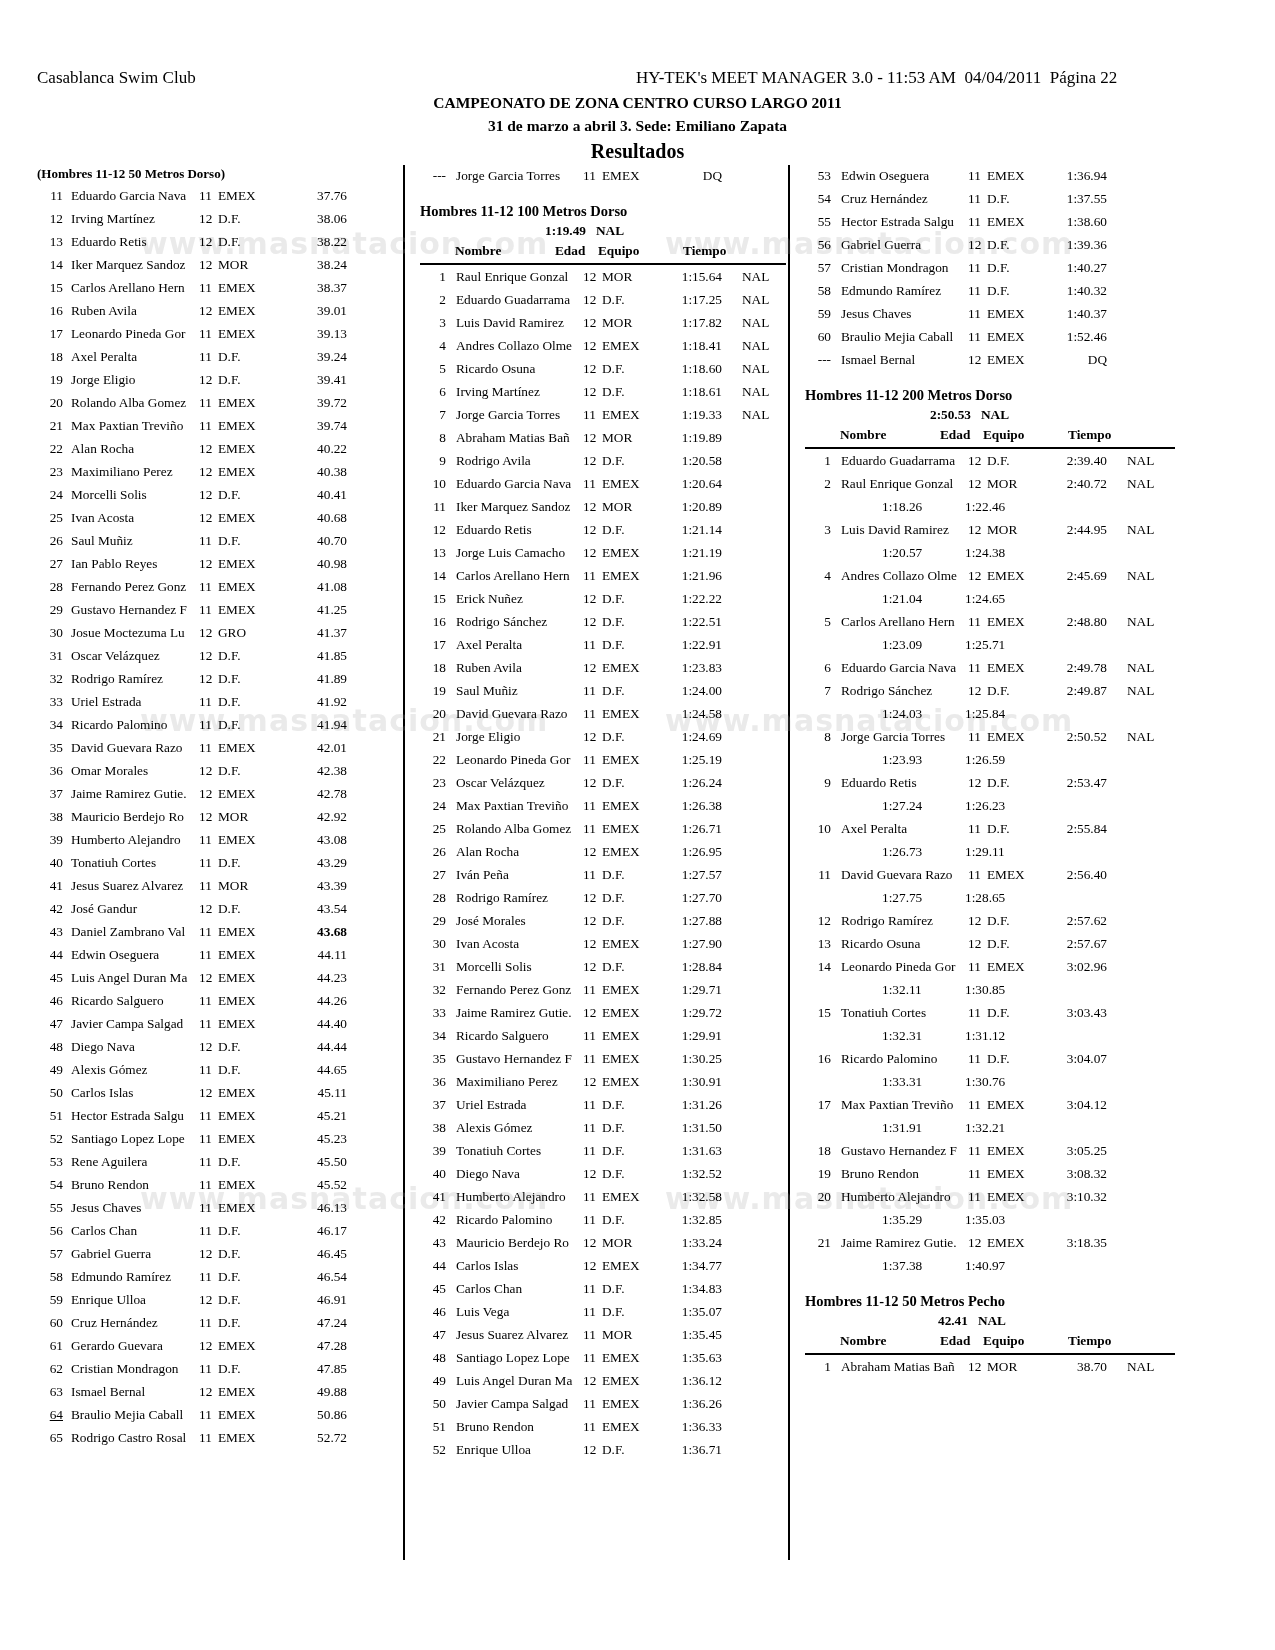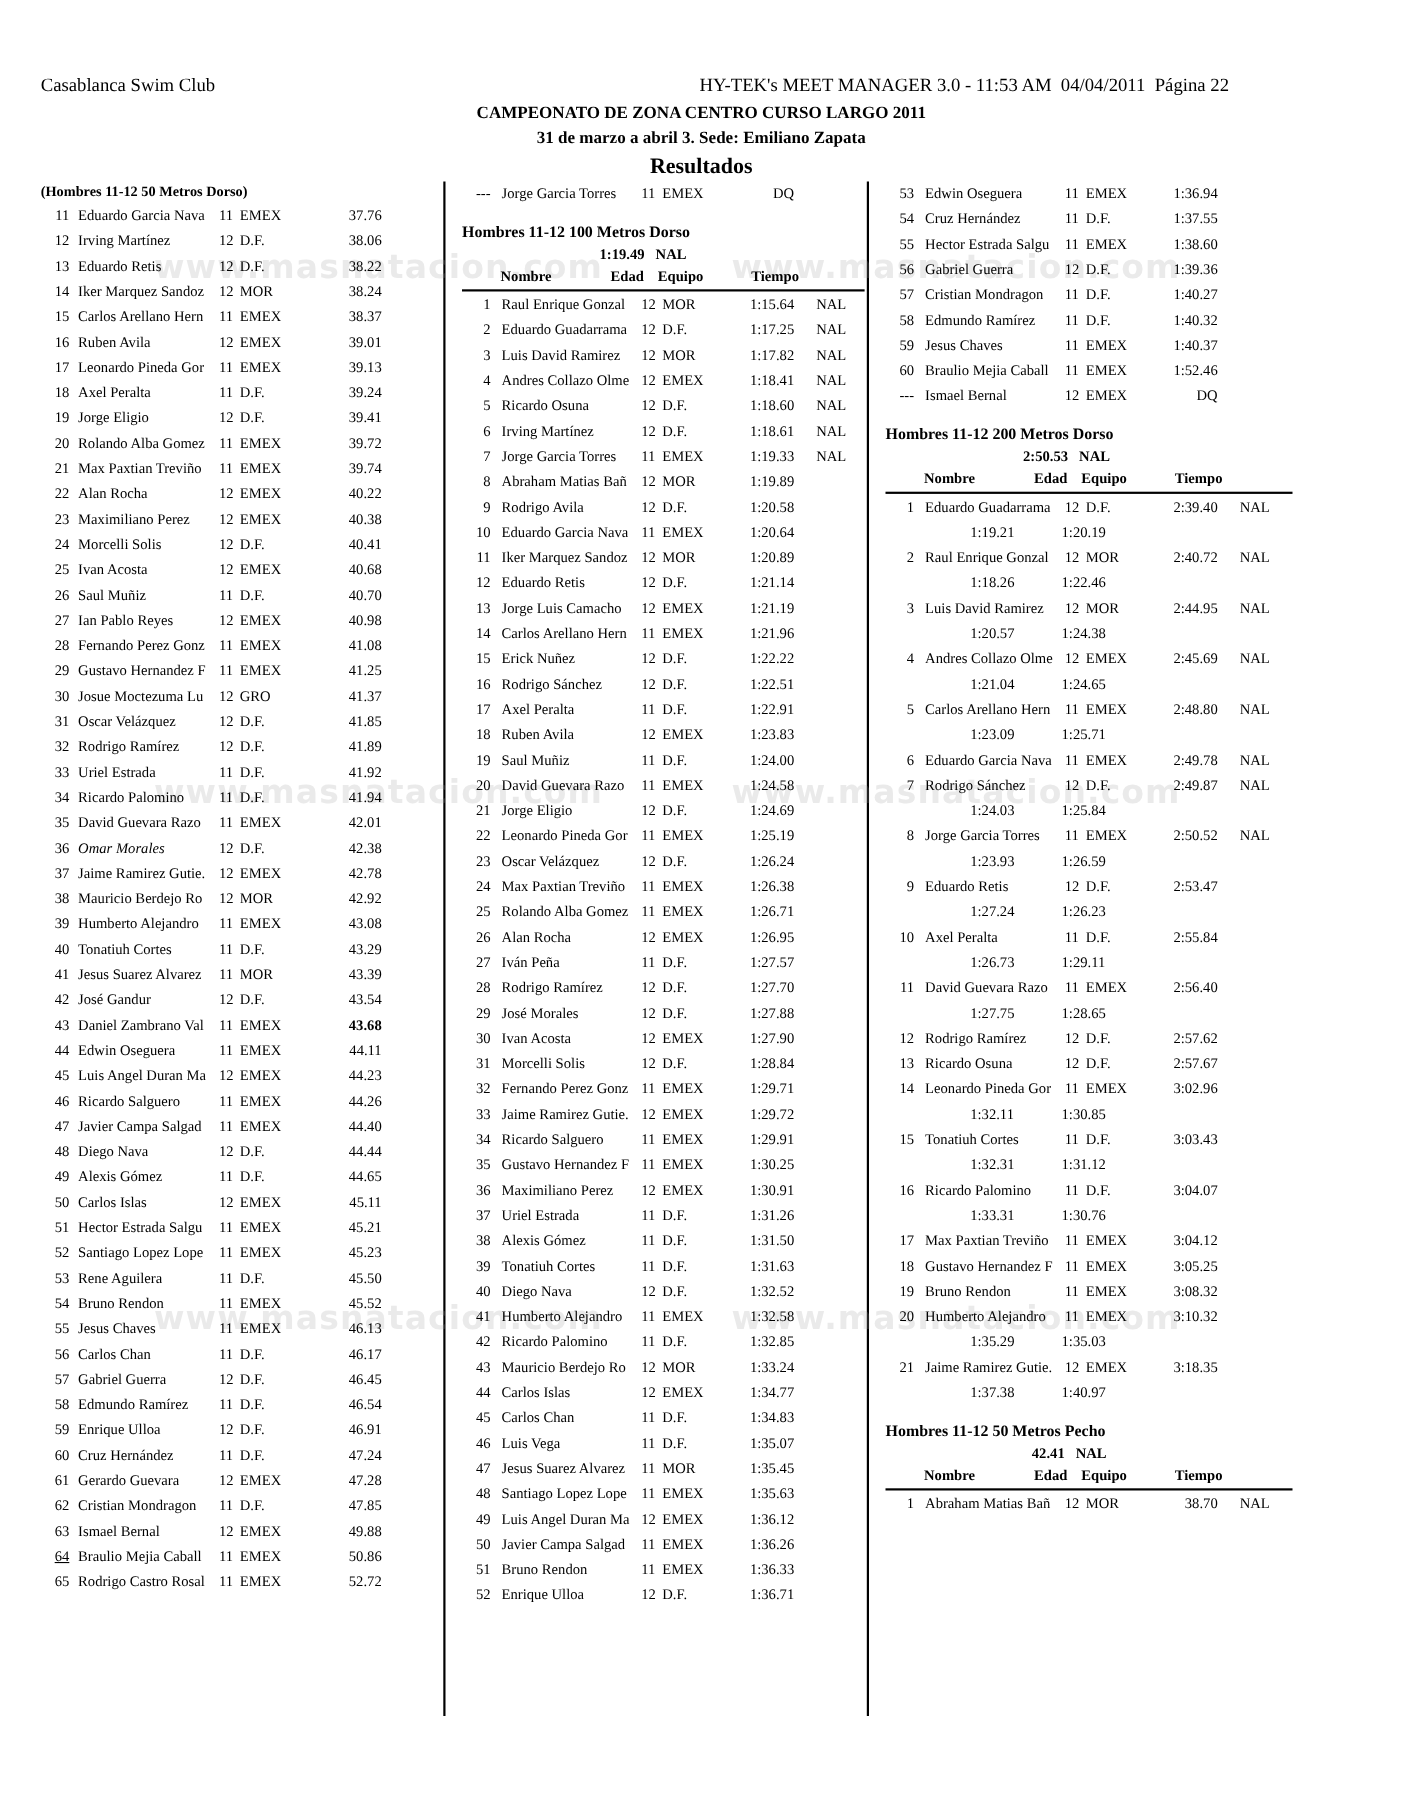--- a/index.html
+++ b/index.html
@@ -219,21 +219,21 @@
       </div>
       <div class="row">
         <span style="left: 0px; width: 26px; text-align: right;">35</span>
         <span style="left: 34px; width: 128px; text-align: left; overflow: hidden;">David Guevara Razo</span>
         <span style="left: 162px;">11</span>
         <span style="left: 181px;">EMEX</span>
         <span style="left: 270px; width: 40px; text-align: right;">42.01</span>
       </div>
       <div class="row">
         <span style="left: 0px; width: 26px; text-align: right;">36</span>
-        <span style="left: 34px; width: 128px; text-align: left; overflow: hidden; font-style: italic;">Omar Morales</span>
+        <span style="left: 34px; width: 128px; text-align: left; overflow: hidden;">Omar Morales</span>
         <span style="left: 162px;">12</span>
         <span style="left: 181px;">D.F.</span>
         <span style="left: 270px; width: 40px; text-align: right;">42.38</span>
       </div>
       <div class="row">
         <span style="left: 0px; width: 26px; text-align: right;">37</span>
         <span style="left: 34px; width: 128px; text-align: left; overflow: hidden;">Jaime Ramirez Gutie.</span>
         <span style="left: 162px;">12</span>
         <span style="left: 181px;">EMEX</span>
         <span style="left: 270px; width: 40px; text-align: right;">42.78</span>
@@ -963,24 +963,20 @@
   </div>
   <div>
       <div class="row">
         <span style="left: 0px; width: 26px; text-align: right;">1</span>
         <span style="left: 36px; width: 128px; text-align: left; overflow: hidden;">Eduardo Guadarrama</span>
         <span style="left: 163px;">12</span>
         <span style="left: 182px;">D.F.</span>
         <span style="left: 250px; width: 52px; text-align: right;">2:39.40</span>
         <span style="left: 322px;">NAL</span>
       </div>
-      <div class="split">
-        <span style="left: 77px;">1:19.21</span>
-        <span style="left: 160px;">1:20.19</span>
-      </div>
       <div class="row">
         <span style="left: 0px; width: 26px; text-align: right;">2</span>
         <span style="left: 36px; width: 128px; text-align: left; overflow: hidden;">Raul Enrique Gonzal</span>
         <span style="left: 163px;">12</span>
         <span style="left: 182px;">MOR</span>
         <span style="left: 250px; width: 52px; text-align: right;">2:40.72</span>
         <span style="left: 322px;">NAL</span>
       </div>
       <div class="split">
         <span style="left: 77px;">1:18.26</span>
@@ -1142,20 +1138,24 @@
         <span style="left: 77px;">1:33.31</span>
         <span style="left: 160px;">1:30.76</span>
       </div>
       <div class="row">
         <span style="left: 0px; width: 26px; text-align: right;">17</span>
         <span style="left: 36px; width: 128px; text-align: left; overflow: hidden;">Max Paxtian Treviño</span>
         <span style="left: 163px;">11</span>
         <span style="left: 182px;">EMEX</span>
         <span style="left: 250px; width: 52px; text-align: right;">3:04.12</span>
         <span style="left: 322px;"></span>
+      </div>
+      <div class="split">
+        <span style="left: 77px;">1:31.91</span>
+        <span style="left: 160px;">1:32.21</span>
       </div>
       <div class="row">
         <span style="left: 0px; width: 26px; text-align: right;">18</span>
         <span style="left: 36px; width: 128px; text-align: left; overflow: hidden;">Gustavo Hernandez F</span>
         <span style="left: 163px;">11</span>
         <span style="left: 182px;">EMEX</span>
         <span style="left: 250px; width: 52px; text-align: right;">3:05.25</span>
         <span style="left: 322px;"></span>
       </div>
       <div class="row">

